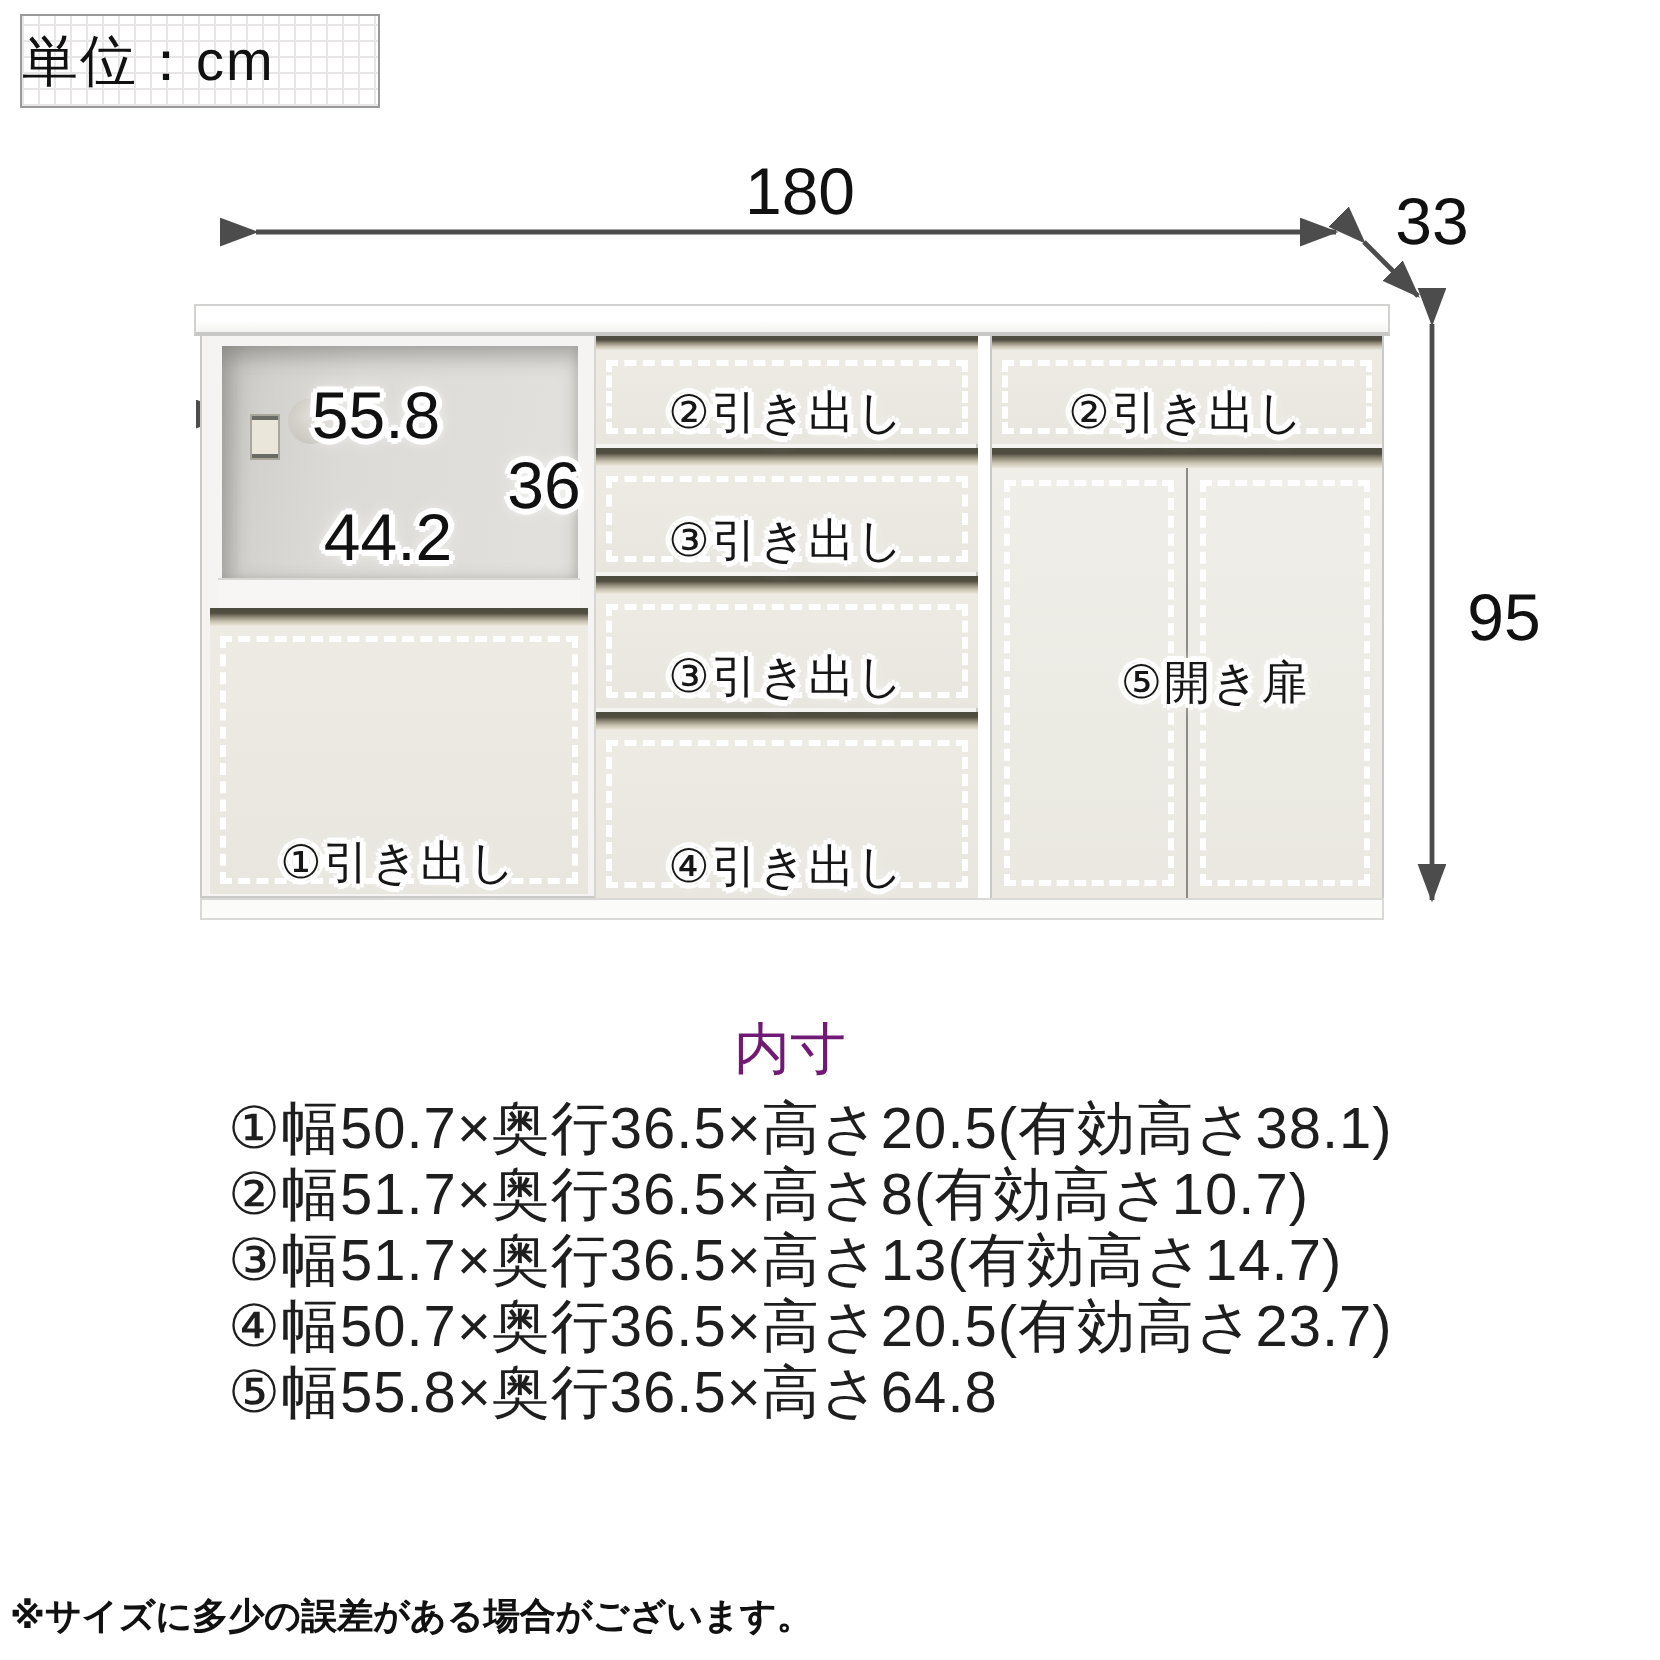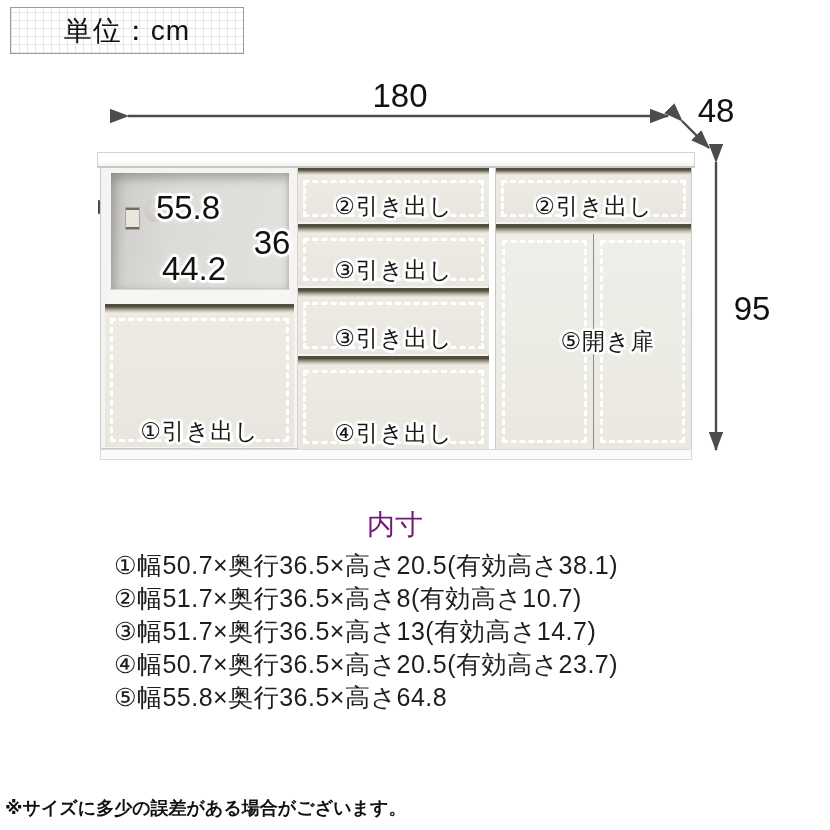--- a/index.html
+++ b/index.html
@@ -2,27 +2,27 @@
 <html><head>
 <meta charset="utf-8">
 <style>
   html,body{margin:0;padding:0;background:#fff;}
   .canvas{
     position:relative;width:830px;height:830px;background:#ffffff;overflow:hidden;
     font-family:"Liberation Sans","DejaVu Sans",sans-serif;color:#1c1c1c;
   }
   
   .unit-box{
-    position:absolute;left:10px;top:7px;width:234px;height:47px;
+    position:absolute;left:10px;top:7px;width:180px;height:47px;
     border:1px solid #9a9a9a;box-sizing:border-box;
     background-color:#fff;
     background-image:
       repeating-linear-gradient(0deg,#e7e5e5 0 1px,transparent 1px 8px),
       repeating-linear-gradient(90deg,#e7e5e5 0 1px,transparent 1px 8px);
-    display:flex;align-items:center;justify-content:center;
+    display:flex;align-items:center;justify-content:flex-start;
     font-size:28px;letter-spacing:1px;color:#111;
   }
   
   .dim{position:absolute;font-size:33px;color:#111;text-align:center;line-height:1;}
   .glow{
     text-shadow:
       -2px -2px 0 #fff,2px -2px 0 #fff,-2px 2px 0 #fff,2px 2px 0 #fff,
       0 -3px 0 #fff,0 3px 0 #fff,-3px 0 0 #fff,3px 0 0 #fff,0 0 6px #fff,0 0 10px #fff;
   }
   .arrows{position:absolute;left:0;top:0;pointer-events:none;}
@@ -76,21 +76,21 @@
   }
   .col-right{display:flex;flex-direction:column;height:281px;}
   .doors{flex:1;display:flex;flex-direction:column;}
   .door-panels{flex:1;display:flex;position:relative;}
   .door-panel{flex:1;position:relative;background:linear-gradient(#efeee8,#eae8e1);}
   .door-panel::after{content:"";position:absolute;inset:6px;border:3px dashed #ffffff;pointer-events:none;}
   .door-panel.first{border-right:1px solid #8d8b84;}
   .door-label{position:absolute;left:0;right:0;top:0;bottom:0;display:flex;align-items:center;justify-content:center;z-index:2;padding-left:28px;}
   
   .specs-heading{position:absolute;left:330px;top:506px;width:130px;text-align:center;font-size:28px;color:#701a75;}
-  .specs-list{position:absolute;left:114px;top:549px;font-size:25px;line-height:33px;color:#1e1e1e;letter-spacing:.5px;}
+  .specs-list{position:absolute;left:114px;top:549px;font-size:29px;line-height:33px;color:#1e1e1e;letter-spacing:.5px;}
   .footnote{position:absolute;left:5px;top:796px;font-size:18px;font-weight:700;color:#111;}
 </style>
 </head>
 <body>
 
 <div class="canvas">
 
   <div class="unit-box">
     <span>単位：cm</span>
   </div>
@@ -172,21 +172,21 @@
             </div>
           </div>
         </div>
       </div>
     </div>
 
     <div class="base"></div>
   </div>
 
   <div class="dim" style="left:340px;top:79px;width:120px;">180</div>
-  <div class="dim" style="left:686px;top:94px;width:60px;">48</div>
+  <div class="dim" style="left:686px;top:94px;width:60px;">33</div>
   <div class="dim" style="left:722px;top:292px;width:60px;">95</div>
   <div class="dim glow" style="left:128px;top:191px;width:120px;">55.8</div>
   <div class="dim glow" style="left:242px;top:226px;width:60px;">36</div>
   <div class="dim glow" style="left:144px;top:252px;width:100px;">44.2</div>
 
   <div class="specs-heading">内寸</div>
   <div class="specs-list">
     <div>①幅50.7×奥行36.5×高さ20.5(有効高さ38.1)</div>
     <div>②幅51.7×奥行36.5×高さ8(有効高さ10.7)</div>
     <div>③幅51.7×奥行36.5×高さ13(有効高さ14.7)</div>

